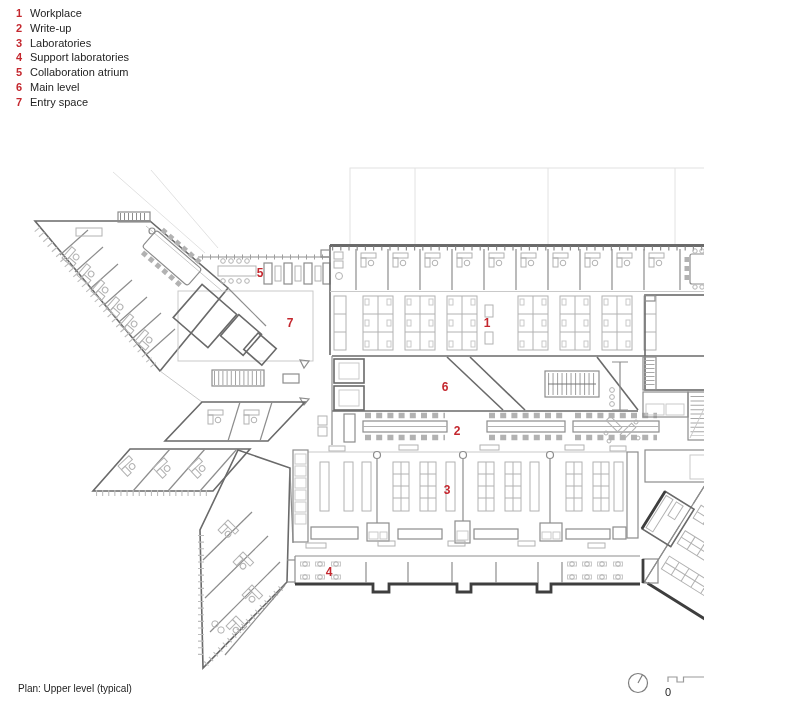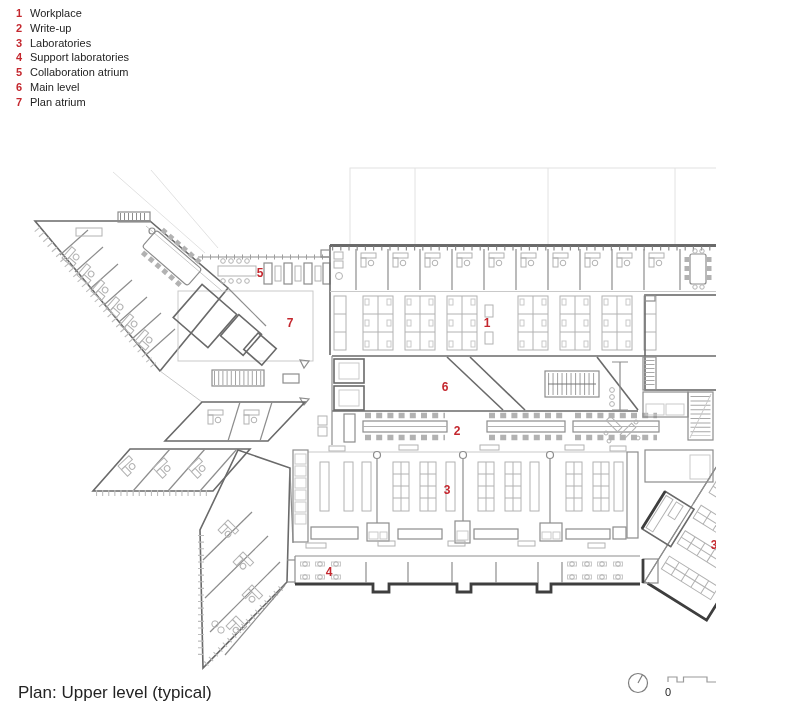--- a/index.html
+++ b/index.html
@@ -1,21 +1,21 @@
 <!DOCTYPE html>
 <html><head>
 <meta charset="utf-8">
 <style>
   html,body{margin:0;padding:0;background:#ffffff;}
   .page{position:relative;width:704px;height:727px;background:#fff;overflow:hidden;
-        font-family:"Liberation Sans",sans-serif;color:#232323;padding-left:12px;}
+        font-family:"Liberation Sans",sans-serif;color:#232323;}
   .legend{position:absolute;left:16px;top:6px;font-size:11px;line-height:14.8px;}
   .legend-row{white-space:nowrap;}
   .legend-num{color:#c4272e;display:inline-block;width:14px;font-weight:700;}
-  .caption{position:absolute;left:18px;top:683px;font-size:17px;color:#232323;}
+  .caption{position:absolute;left:18px;top:683px;font-size:10px;color:#232323;}
   svg{position:absolute;left:0;top:0;}
   svg text.plan-label{font-family:"Liberation Sans",sans-serif;font-size:12px;font-weight:700;
        fill:#c4272e;text-anchor:middle;}
   svg text.scale-text{font-family:"Liberation Sans",sans-serif;font-size:11px;fill:#232323;}
   
   .ctx{stroke:#e2e2e2;fill:none;stroke-width:1;}
   .light{stroke:#c9c9c9;fill:none;stroke-width:1;}
   .furn{stroke:#b2b2b2;fill:none;stroke-width:1;}
   .mid{stroke:#8d8d8d;fill:none;stroke-width:1.2;}
   .wall{stroke:#6a6a6a;fill:none;stroke-width:1.6;}
@@ -26,21 +26,21 @@
 
 <div class="page">
 
   <div class="legend">
     <div class="legend-row"><span class="legend-num">1</span><span>Workplace</span></div>
     <div class="legend-row"><span class="legend-num">2</span><span>Write-up</span></div>
     <div class="legend-row"><span class="legend-num">3</span><span>Laboratories</span></div>
     <div class="legend-row"><span class="legend-num">4</span><span>Support laboratories</span></div>
     <div class="legend-row"><span class="legend-num">5</span><span>Collaboration atrium</span></div>
     <div class="legend-row"><span class="legend-num">6</span><span>Main level</span></div>
-    <div class="legend-row"><span class="legend-num">7</span><span>Plan atrium</span></div>
+    <div class="legend-row"><span class="legend-num">7</span><span>Entry space</span></div>
   </div>
 
   <svg width="800" height="727" viewBox="0 0 800 727">
     <defs>
       <g id="odesk">
         <rect x="0" y="0" width="15" height="5" class="furn"></rect>
         <rect x="0" y="5" width="5" height="9" class="furn"></rect>
         <circle cx="10" cy="10" r="2.8" class="furn"></circle>
       </g>
       <g id="cluster">

